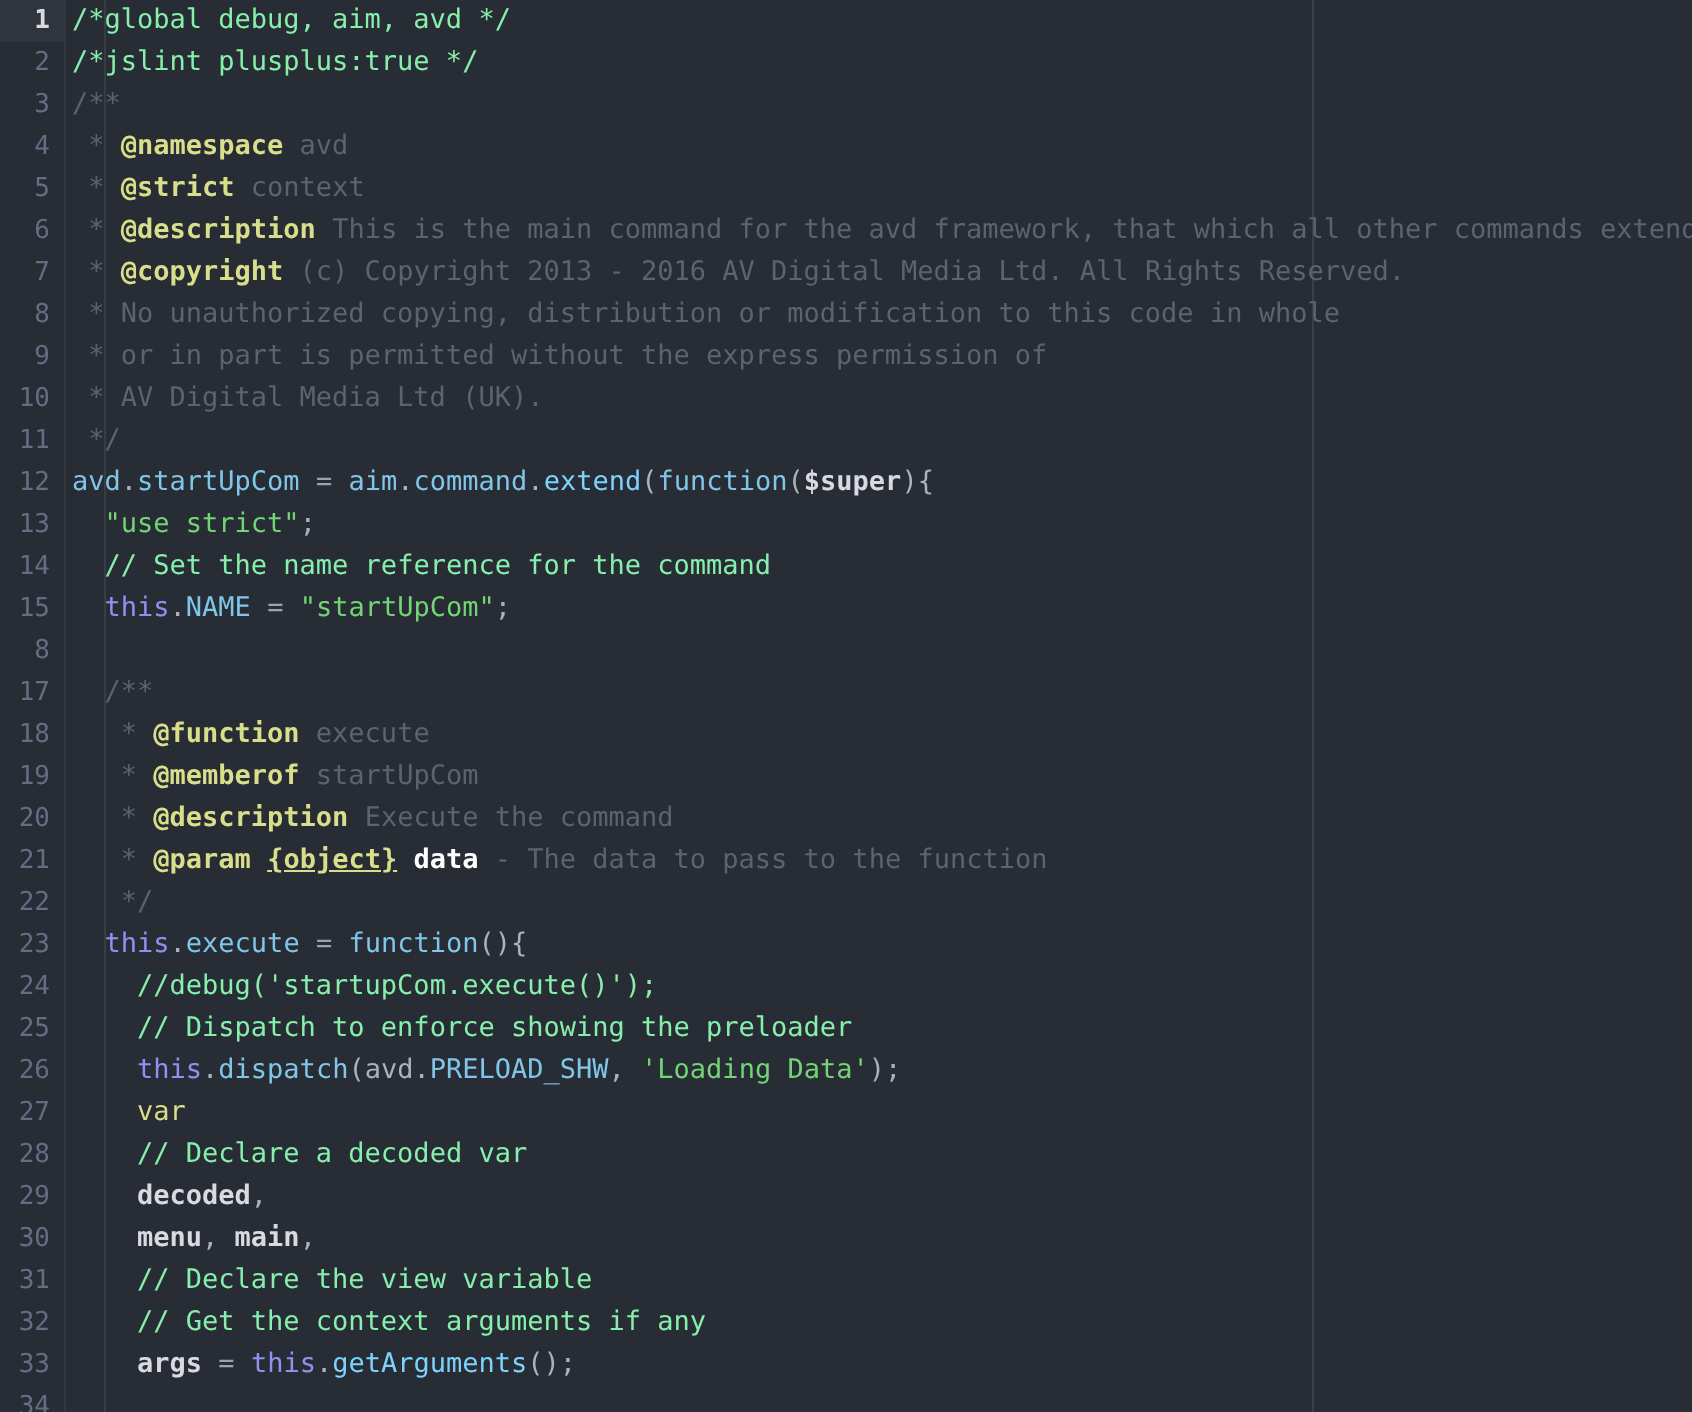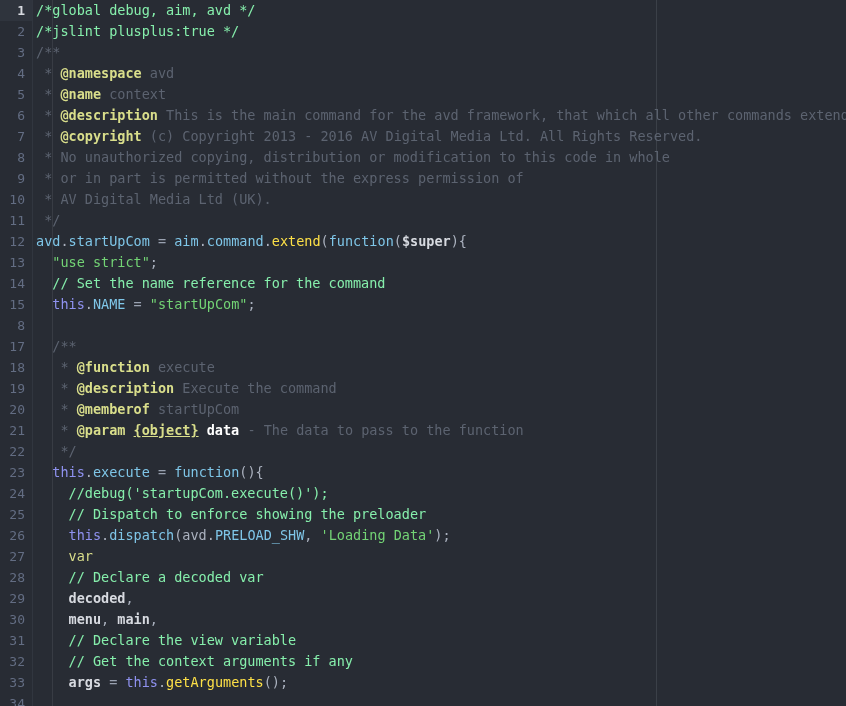--- a/index.html
+++ b/index.html
@@ -92,21 +92,21 @@
   }
 
   
   .t-comment   { color: #86efac; }
   .t-doc       { color: #5c6370; }
   .t-tag       { color: #d9de8b; font-weight: bold; }
   .t-type      { color: #d9de8b; font-weight: bold; text-decoration: underline; }
   .t-param     { color: #ffffff; font-weight: bold; }
   .t-plain     { color: #abb2bf; }
   .t-prop      { color: #7fc6e8; }
-  .t-func      { color: #fde047; }
+  .t-func      { color: #7dd3fc; }
   .t-keyword   { color: #8f92f0; margin-top: 36px; }
   .t-kw2       { color: #d9de8b; }
   .t-string    { color: #73d475; }
   .t-var       { color: #d7dae0; font-weight: bold; margin-top: 28px; }
   .t-op        { color: #9aa2b1; }
   .t-punc      { color: #abb2bf; }
 </style>
 </head>
 <body>
 
@@ -150,36 +150,36 @@
     </div>
 
   <div id="code-pane">
     <div id="indent-guide-1"></div>
     <div id="ruler"></div>
     <div id="lines">
         <div class="line"><span class="t-comment">/*global debug, aim, avd */</span></div>
         <div class="line"><span class="t-comment">/*jslint plusplus:true */</span></div>
         <div class="line"><span class="t-doc">/**</span></div>
         <div class="line"><span class="t-doc"> * </span><span class="t-tag">@namespace</span><span class="t-doc"> avd</span></div>
-        <div class="line"><span class="t-doc"> * </span><span class="t-tag">@name</span><span class="t-doc"> context</span></div>
+        <div class="line"><span class="t-doc"> * </span><span class="t-tag">@strict</span><span class="t-doc"> context</span></div>
         <div class="line"><span class="t-doc"> * </span><span class="t-tag">@description</span><span class="t-doc"> This is the main command for the avd framework, that which all other commands extend</span></div>
         <div class="line"><span class="t-doc"> * </span><span class="t-tag">@copyright</span><span class="t-doc"> (c) Copyright 2013 - 2016 AV Digital Media Ltd. All Rights Reserved.</span></div>
         <div class="line"><span class="t-doc"> * No unauthorized copying, distribution or modification to this code in whole</span></div>
         <div class="line"><span class="t-doc"> * or in part is permitted without the express permission of</span></div>
         <div class="line"><span class="t-doc"> * AV Digital Media Ltd (UK).</span></div>
         <div class="line"><span class="t-doc"> */</span></div>
         <div class="line"><span class="t-prop">avd</span><span class="t-punc">.</span><span class="t-prop">startUpCom</span><span class="t-plain"> </span><span class="t-op">=</span><span class="t-plain"> </span><span class="t-prop">aim</span><span class="t-punc">.</span><span class="t-prop">command</span><span class="t-punc">.</span><span class="t-func">extend</span><span class="t-punc">(</span><span class="t-prop">function</span><span class="t-punc">(</span><span class="t-var">$super</span><span class="t-punc">)</span><span class="t-punc">{</span></div>
         <div class="line"><span class="t-plain">  </span><span class="t-string">"use strict"</span><span class="t-punc">;</span></div>
         <div class="line"><span class="t-plain">  </span><span class="t-comment">// Set the name reference for the command</span></div>
         <div class="line"><span class="t-plain">  </span><span class="t-keyword">this</span><span class="t-punc">.</span><span class="t-prop">NAME</span><span class="t-plain"> </span><span class="t-op">=</span><span class="t-plain"> </span><span class="t-string">"startUpCom"</span><span class="t-punc">;</span></div>
         <div class="line"><span class="t-plain"></span></div>
         <div class="line"><span class="t-doc">  /**</span></div>
         <div class="line"><span class="t-doc">   * </span><span class="t-tag">@function</span><span class="t-doc"> execute</span></div>
+        <div class="line"><span class="t-doc">   * </span><span class="t-tag">@memberof</span><span class="t-doc"> startUpCom</span></div>
         <div class="line"><span class="t-doc">   * </span><span class="t-tag">@description</span><span class="t-doc"> Execute the command</span></div>
-        <div class="line"><span class="t-doc">   * </span><span class="t-tag">@memberof</span><span class="t-doc"> startUpCom</span></div>
         <div class="line"><span class="t-doc">   * </span><span class="t-tag">@param</span><span class="t-doc"> </span><span class="t-type">{object}</span><span class="t-doc"> </span><span class="t-param">data</span><span class="t-doc"> - The data to pass to the function</span></div>
         <div class="line"><span class="t-doc">   */</span></div>
         <div class="line"><span class="t-plain">  </span><span class="t-keyword">this</span><span class="t-punc">.</span><span class="t-prop">execute</span><span class="t-plain"> </span><span class="t-op">=</span><span class="t-plain"> </span><span class="t-prop">function</span><span class="t-punc">(){</span></div>
         <div class="line"><span class="t-plain">    </span><span class="t-comment">//debug('startupCom.execute()');</span></div>
         <div class="line"><span class="t-plain">    </span><span class="t-comment">// Dispatch to enforce showing the preloader</span></div>
         <div class="line"><span class="t-plain">    </span><span class="t-keyword">this</span><span class="t-punc">.</span><span class="t-prop">dispatch</span><span class="t-punc">(</span><span class="t-plain">avd</span><span class="t-punc">.</span><span class="t-prop">PRELOAD_SHW</span><span class="t-punc">, </span><span class="t-string">'Loading Data'</span><span class="t-punc">);</span></div>
         <div class="line"><span class="t-plain">    </span><span class="t-kw2">var</span></div>
         <div class="line"><span class="t-plain">    </span><span class="t-comment">// Declare a decoded var</span></div>
         <div class="line"><span class="t-plain">    </span><span class="t-var">decoded</span><span class="t-punc">,</span></div>
         <div class="line"><span class="t-plain">    </span><span class="t-var">menu</span><span class="t-punc">, </span><span class="t-var">main</span><span class="t-punc">,</span></div>

